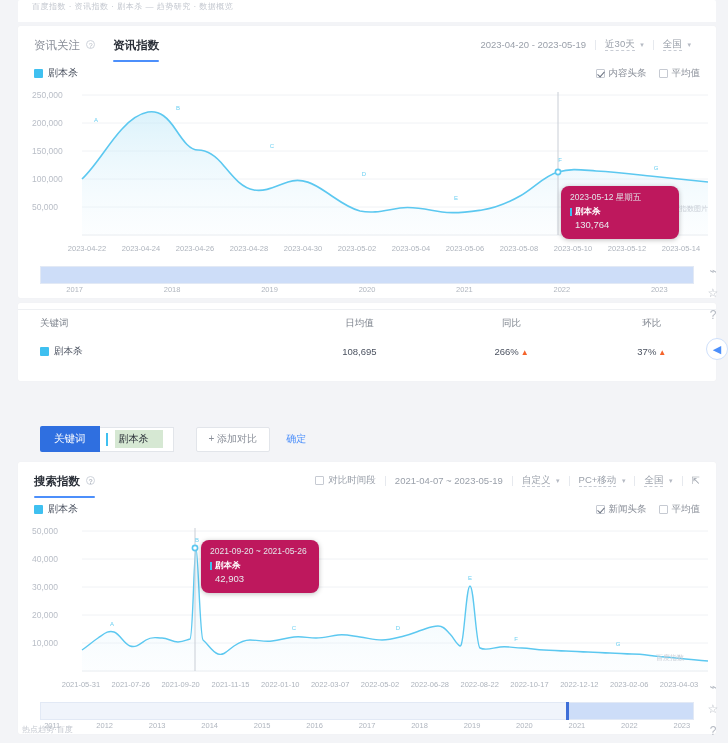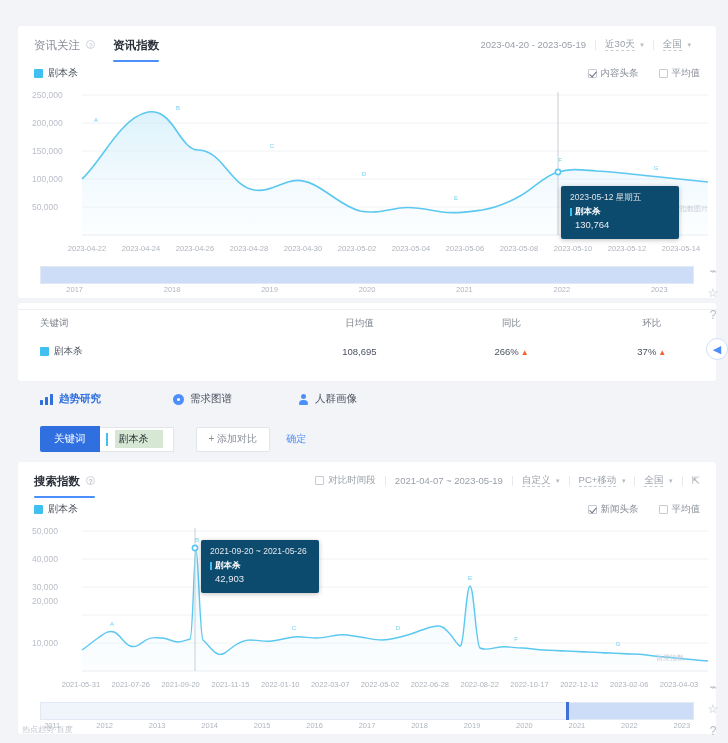--- a/index.html
+++ b/index.html
@@ -78,38 +78,38 @@
   }
 
   
   .legend-row {
     display: flex; align-items: center; justify-content: space-between;
     padding: 6px 16px 0 16px;
   }
   .legend-left { display: flex; align-items: center; gap: 5px; }
   .sw { width: 9px; height: 9px; background: #3fc0f0; border-radius: 1px; display: inline-block; }
   .legend-label { font-size: 10px; color: #4b5260; }
-  .legend-right { display: flex; align-items: center; gap: 20px; font-size: 9.5px; color: #8a8f99; }
+  .legend-right { display: flex; align-items: center; gap: 12px; font-size: 9.5px; color: #8a8f99; }
 
   
   .plot { position: relative; margin: 4px 8px 0 8px; }
   .plot svg { display: block; }
   .ylab {
     position: absolute; font-size: 8.5px; color: #b9bec7; left: 6px;
   }
   .xlabels {
     position: absolute; left: 0; right: 0; display: flex;
     font-size: 7.5px; color: #aeb4bd;
   }
   .xlabels span { flex: 1; text-align: center; white-space: nowrap; }
 
   
   .tip {
-    position: absolute; background: #0c4a6e; color: #fff;
-    border-radius: 2px; padding: 6px 9px 7px 9px; line-height: 1.35;
+    position: absolute; background: #be185d; color: #fff;
+    border-radius: 8px; padding: 6px 9px 7px 9px; line-height: 1.35;
     box-shadow: 0 1px 5px rgba(0,0,0,.25); z-index: 9;
   }
   .tip .tdate { font-size: 8.5px; color: #e3e5e9; white-space: nowrap; }
   .tip .tkey { font-size: 8.5px; font-weight: bold; color: #fff; margin-top: 3px; display: flex; align-items: center; gap: 3px; }
   .tip .tkey .bar { width: 2px; height: 8px; background: #3fc0f0; display: inline-block; }
   .tip .tval { font-size: 9.5px; color: #e8eaee; margin-top: 1px; padding-left: 5px; }
 
   
   .slider { position: relative; margin: 0 8px; height: 30px; }
   .slider-track {
@@ -205,20 +205,23 @@
   }
   .bottom-ghost {
     position: absolute; left: 22px; bottom: 8px; font-size: 8px; color: #c3c7cf;
   }
 </style>
 </head>
 <body>
 
 <div class="page">
 
+  <div class="top-sliver">
+    <div class="ghost">百度指数 · 资讯指数 · 剧本杀 — 趋势研究 · 数据概览</div>
+  </div>
 
   <div class="card" id="card-news">
 
     <div class="card-head">
       <div class="tabset">
         <div class="tab">
           <span>资讯关注</span>
           <span class="qmark">?</span>
         </div>
         <div class="tab active">
@@ -362,38 +365,20 @@
             <span>266%</span><span class="up">▲</span>
           </td>
           <td>
             <span>37%</span><span class="up">▲</span>
           </td>
         </tr>
       </tbody>
     </table>
   </div>
 
-  <div class="navtabs">
-    <div class="navtab active nt1">
-      <span class="ic-trend">
-          <i></i>
-          <i></i>
-          <i></i>
-        </span>
-      <span>趋势研究</span>
-    </div>
-    <div class="navtab nt2">
-      <span class="ic-dot"></span>
-      <span>需求图谱</span>
-    </div>
-    <div class="navtab nt3">
-      <span class="ic-user"></span>
-      <span>人群画像</span>
-    </div>
-  </div>
 
   <div class="kwbar">
     <div class="kw-btn">关键词</div>
     <div class="kw-chip">
       <span class="accent"></span>
       <span class="txt">剧本杀</span>
     </div>
     <div class="kw-add">+ 添加对比</div>
     <div class="kw-ok">确定</div>
   </div>
@@ -479,21 +464,21 @@
           <text x="372" y="110">D</text>
           <text x="444" y="60">E</text>
           <text x="490" y="121">F</text>
           <text x="592" y="126">G</text>
         </g>
       </svg>
 
       <div class="ylab" style="top:6px;">50,000</div>
       <div class="ylab" style="top:34px;">40,000</div>
       <div class="ylab" style="top:62px;">30,000</div>
-      <div class="ylab" style="top:76px;">20,000</div>
+      <div class="ylab" style="top:90px;">20,000</div>
       <div class="ylab" style="top:118px;">10,000</div>
 
       <div class="tip" style="left:175px; top:20px; width:118px;">
         <div class="tdate">2021-09-20 ~ 2021-05-26</div>
         <div class="tkey">
           <span class="bar"></span>
           <span>剧本杀</span>
         </div>
         <div class="tval">42,903</div>
       </div>

